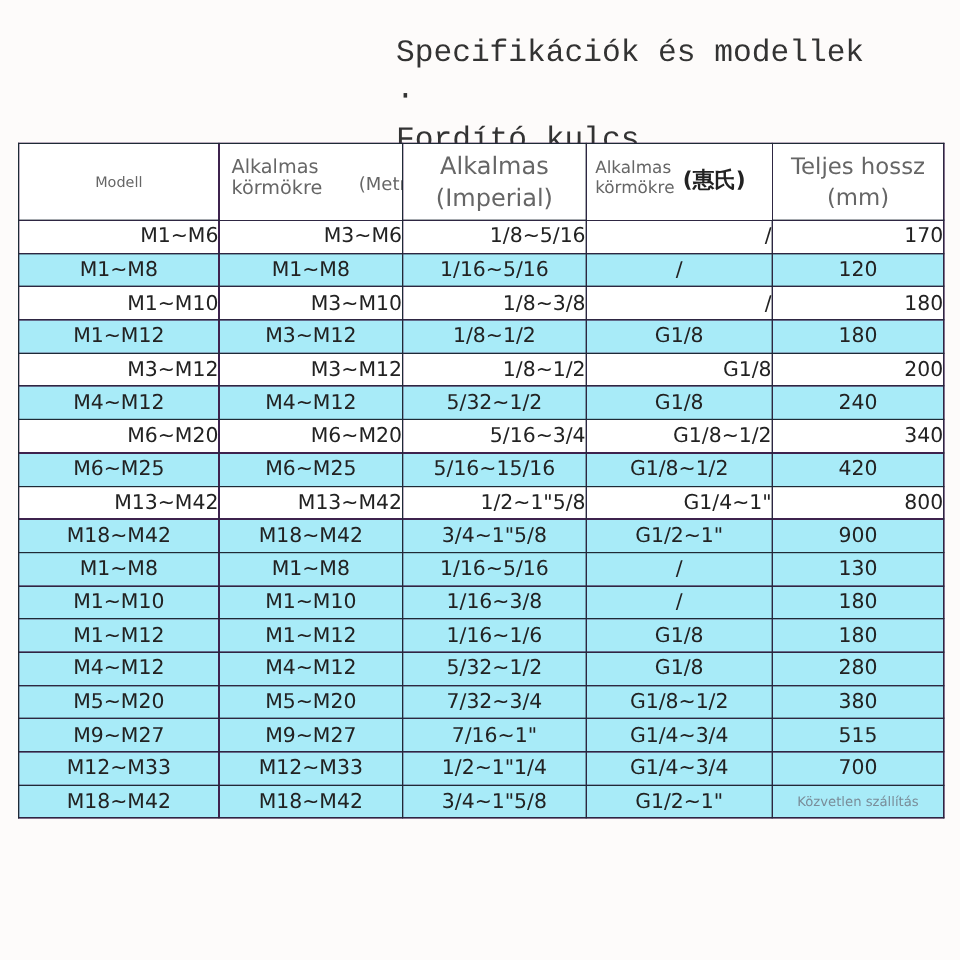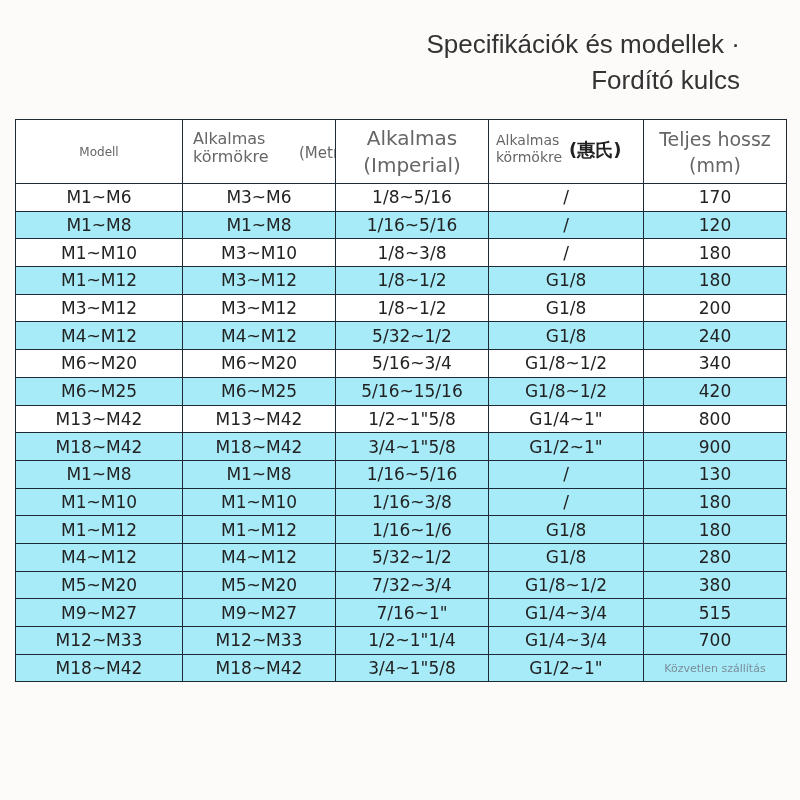--- a/index.html
+++ b/index.html
@@ -2,37 +2,37 @@
 <html><head>
   <meta charset="utf-8">
   <style>
     html, body { margin: 0; padding: 0; }
     body {
       width: 800px; height: 800px; background: #fdfbfa;
       font-family: "DejaVu Sans", sans-serif; color: #222; position: relative; overflow: hidden;
     }
     .title {
       position: absolute; left: 330px; top: 26px; width: 410px;
-      text-align: right; font-size: 26px; line-height: 36px; color: #333;
-      font-family: Liberation Sans, sans-serif;
+      text-align: left; font-size: 26px; line-height: 36px; color: #333;
+      font-family: Liberation Mono, monospace;
     }
     table.spec {
       position: absolute; left: 15px; top: 119px;
       border-collapse: collapse; table-layout: fixed; width: 771px;
       background: #701a75;
     }
     table.spec td, table.spec th {
       border: 1px solid #1e2a36; padding: 0; text-align: center;
       font-weight: normal; overflow: hidden; white-space: nowrap;
     }
     table.spec th { height: 63px; color: #666; background: #fff; }
     table.spec td { height: 26.7px; font-size: 17px; color: #222; font-family: "DejaVu Sans", sans-serif; }
     td.c0 { text-align: left; padding-left: 22px; }
     tr.blue td { background: #a8ebf8; }
-    tr.white td { background: #ffffff; }
+    tr.white td { background: #ffffff; text-align: right; }
     .h-model { font-size: 12px; }
     .h-metric { position: relative; font-size: 16px; text-align: left; }
     .h-metric .l1 { position: absolute; left: 10px; top: 10px; line-height: 18px; }
     .h-metric .l2 { position: absolute; left: 10px; top: 28px; line-height: 18px; }
     .h-metric .sub { position: absolute; left: 72px; top: 24px; font-size: 15px; margin-left: 44px; }
     .h-imp { font-size: 20px; line-height: 27px; }
     .h-whit { position: relative; text-align: left; }
     .h-whit .l1 { position: absolute; left: 7px; top: 12px; font-size: 14px; line-height: 17px; }
     .h-whit .l2 { position: absolute; left: 7px; top: 29px; font-size: 14px; line-height: 17px; }
     .h-whit .cjk { position: absolute; left: 80px; top: 18px; font-size: 18px; font-weight: bold; color: #222; }

